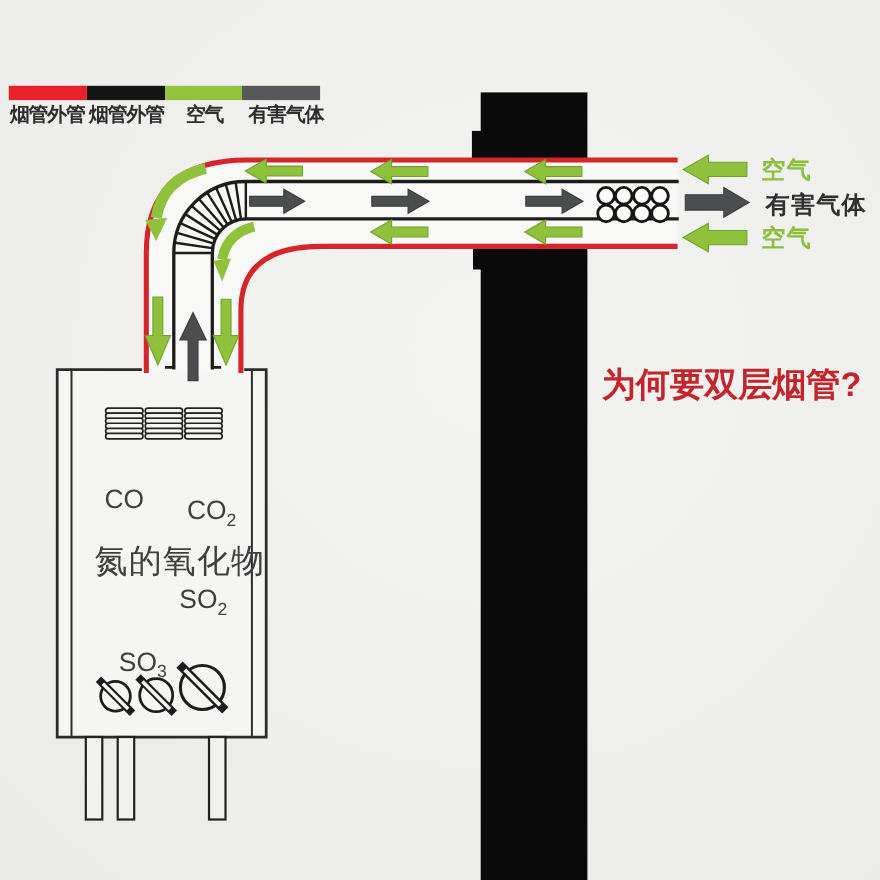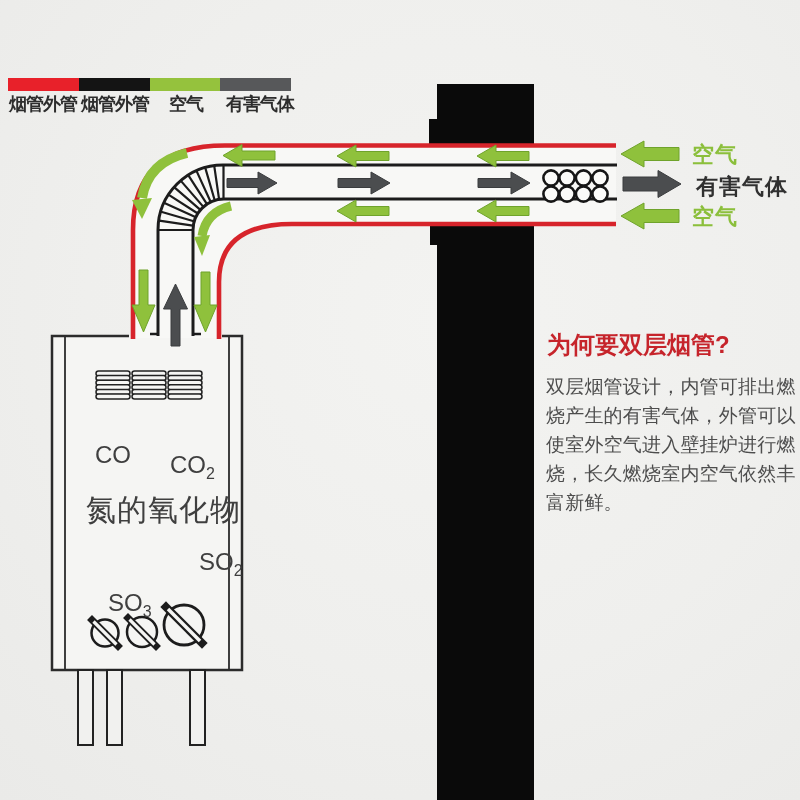--- a/index.html
+++ b/index.html
@@ -13,21 +13,21 @@
   .abs{position:absolute;white-space:nowrap;}
   
   .legend-bar{position:absolute;left:8px;top:78px;display:flex;width:283px;height:13px;}
   .legend-bar span{height:13px;flex:1 1 auto;}
   .legend-label{position:absolute;top:92px;font-size:18px;font-weight:bold;color:#2d2d2d;letter-spacing:-1px;}
   
   .flow-label{font-size:22px;font-weight:bold;letter-spacing:1px;}
   .flow-green{color:#8bbf3b;}
   .flow-dark{color:#303030;}
   
-  .info-heading{left:547px;top:329px;font-size:24px;font-weight:bold;color:#c6242b;}
+  .info-heading{left:547px;top:329px;font-size:31px;font-weight:bold;color:#c6242b;}
   .info-body{
     position:absolute;left:546px;top:372px;width:252px;
     font-size:19px;line-height:29px;color:#4d4d4d;
     white-space:normal;word-break:break-all;letter-spacing:0.2px;
   }
   
   .chem{font-size:24px;color:#3f3f3f;}
   .chem sub{font-size:16px;}
   .chem-cjk{font-size:30px;color:#3f3f3f;letter-spacing:1px;}
 </style>
@@ -160,21 +160,20 @@
   <span class="abs legend-label" style="left:9px;">烟管外管</span>
   <span class="abs legend-label" style="left:81px;">烟管外管</span>
   <span class="abs legend-label" style="left:169px;">空气</span>
   <span class="abs legend-label" style="left:226px;">有害气体</span>
 
   <span class="abs flow-label flow-green" style="left:692px;top:140px;">空气</span>
   <span class="abs flow-label flow-dark" style="left:696px;top:172px;">有害气体</span>
   <span class="abs flow-label flow-green" style="left:692px;top:202px;">空气</span>
 
   <div class="abs info-heading">为何要双层烟管?</div>
-  <div class="info-body">双层烟管设计，内管可排出燃烧产生的有害气体，外管可以使室外空气进入壁挂炉进行燃烧，长久燃烧室内空气依然丰富新鲜。</div>
 
   <div class="abs chem" style="left:95px;top:441px;"><span>CO</span><sub></sub></div>
   <div class="abs chem" style="left:170px;top:451px;"><span>CO</span><sub>2</sub></div>
   <div class="abs chem-cjk" style="left:86px;top:490px;"><span>氮的氧化物</span></div>
-  <div class="abs chem" style="left:163px;top:548px;margin-left:36px;"><span>SO</span><sub>2</sub></div>
+  <div class="abs chem" style="left:163px;top:532px;"><span>SO</span><sub>2</sub></div>
   <div class="abs chem" style="left:108px;top:548px;margin-top:41px;"><span>SO</span><sub>3</sub></div>
 
 </div>
 
 </body></html>

